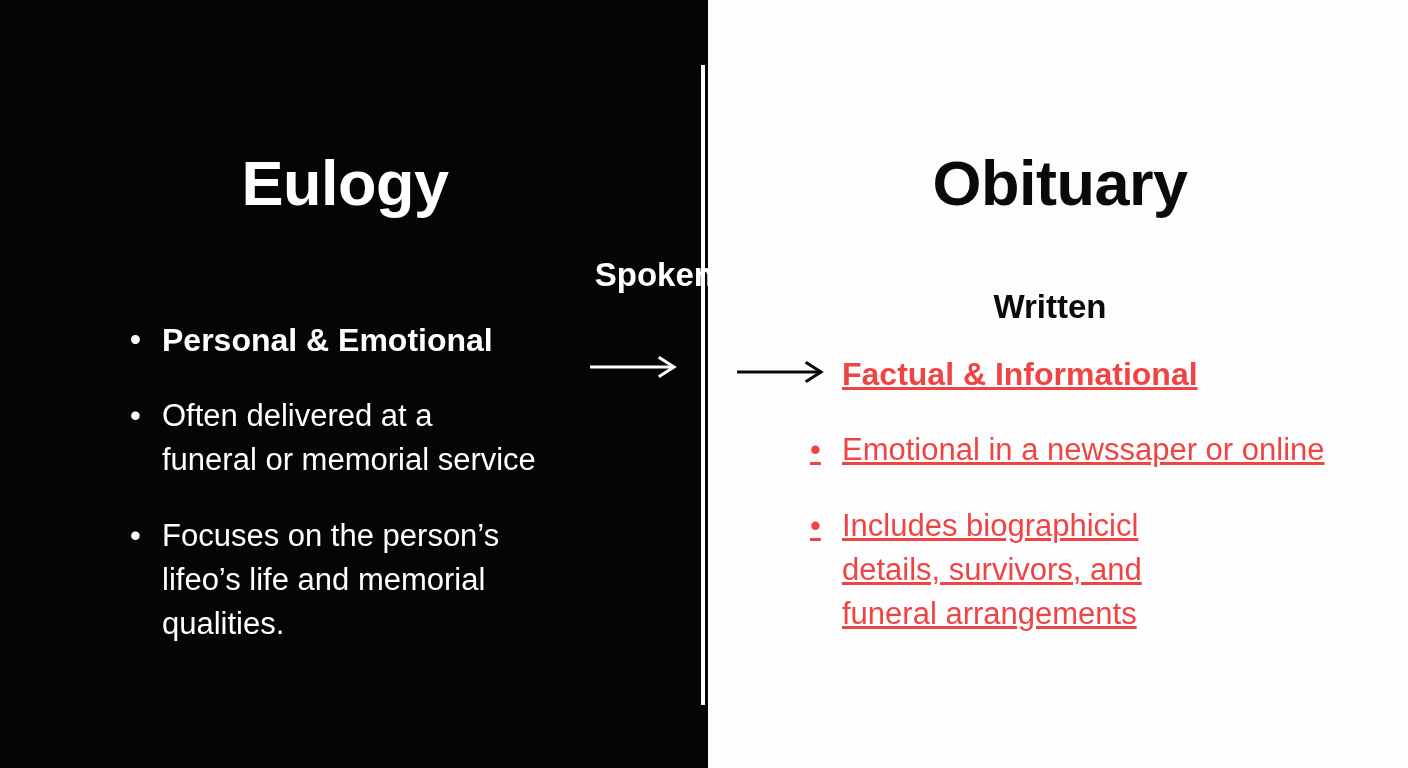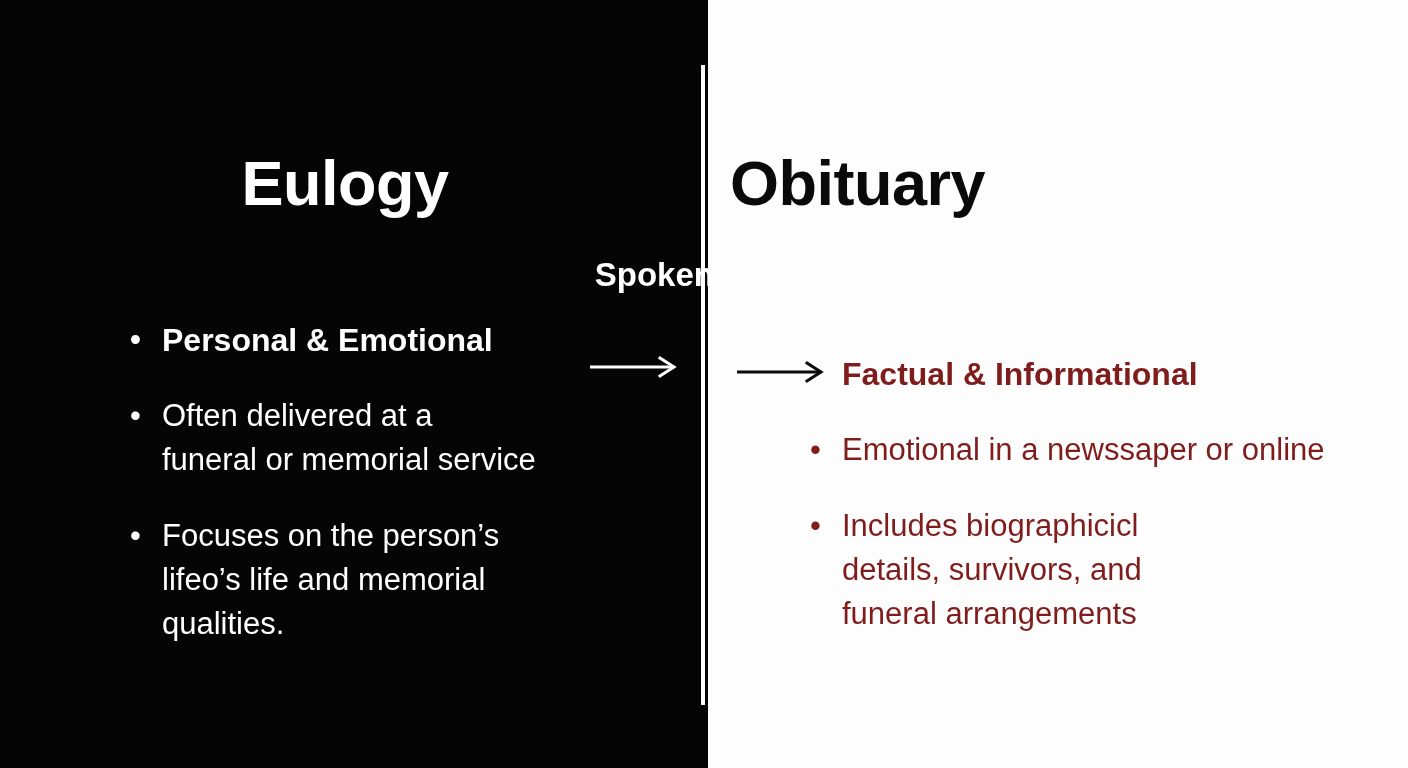--- a/index.html
+++ b/index.html
@@ -64,20 +64,21 @@
     left: 0;
     width: 690px;
     top: 152px;
     text-align: center;
     color: #ffffff;
   }
   .title-right {
     left: 730px;
     width: 660px;
     top: 152px;
+    text-align: center;
     color: #0a0a0a;
   }
 
   
   .subtitle {
     position: absolute;
     font-weight: bold;
     font-size: 33px;
     line-height: 1;
     white-space: nowrap;
@@ -120,21 +121,22 @@
   .bullets-left {
     left: 126px;
     top: 318px;
     width: 560px;
     color: #ffffff;
   }
   .bullets-right {
     left: 806px;
     top: 352px;
     width: 580px;
-    color: #7f1d1d;
+    color: #ef4444;
+    text-decoration: underline;
   }
 
   .bullet-row {
     position: relative;
     display: flex;
     align-items: flex-start;
     font-size: 31px;
     line-height: 44px;
     font-weight: normal;
   }
@@ -196,20 +198,21 @@
     </li>
     <li class="bullet-row">
       <span class="bullet-dot">•</span>
       <span class="bullet-text"> Focuses on the person’s
 lifeo’s life and memorial
 qualities.</span>
     </li>
   </ul>
 
   <div class="title title-right">Obituary</div>
+  <div class="subtitle subtitle-right">Written</div>
 
   <div class="arrow arrow-right">
     <svg width="92" height="24" viewBox="0 0 92 24" aria-hidden="true">
       <line x1="2" y1="12" x2="84" y2="12" stroke="#0a0a0a" stroke-width="3"></line>
       <polyline points="72,3 86,12 72,21" fill="none" stroke="#0a0a0a" stroke-width="3" stroke-linecap="square"></polyline>
     </svg>
   </div>
 
   <ul class="bullets bullets-right">
     <li class="bullet-row headline">

